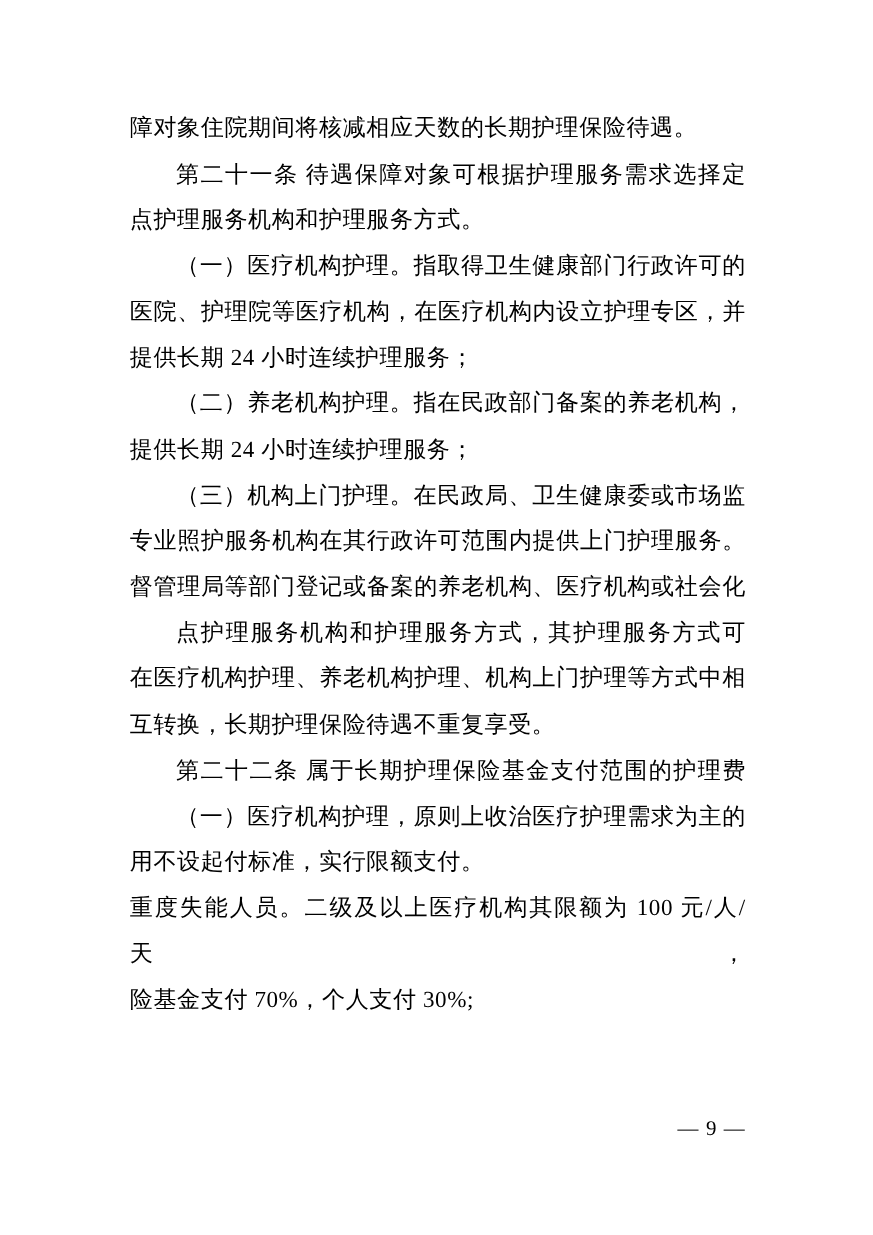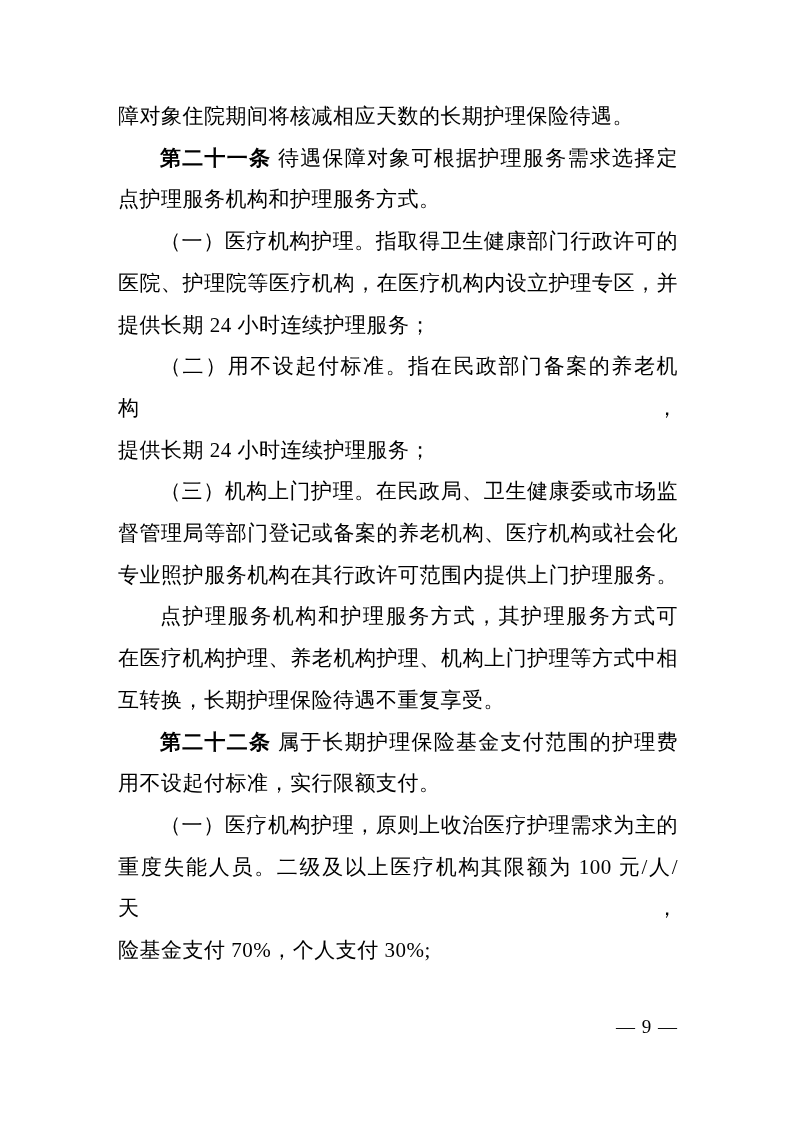--- a/index.html
+++ b/index.html
@@ -34,21 +34,21 @@
   .line {
     white-space: pre-wrap;
   }
   
   .ind { text-indent: 2em; }
   
   .j {
     text-align: justify;
     text-align-last: justify;
   }
-  .b { font-weight: bold; }
+  .b { font-weight: normal; }
   .page-number {
     position: absolute;
     left: 118px;
     top: 1016px;
     width: 560px;
     text-align: right;
     font-size: 19px;
     line-height: 22px;
     letter-spacing: 1px;
   }
@@ -65,41 +65,41 @@
     <div class="line ind j"><span class="b">第二十一条</span><span> 待遇保障对象可根据护理服务需求选择定</span></div>
 
     <div class="line"><span>点护理服务机构和护理服务方式。</span></div>
 
     <div class="line ind j"><span>（一）医疗机构护理。指取得卫生健康部门行政许可的</span></div>
 
     <div class="line j"><span>医院、护理院等医疗机构，在医疗机构内设立护理专区，并</span></div>
 
     <div class="line"><span>提供长期 24 小时连续护理服务；</span></div>
 
-    <div class="line ind j"><span>（二）用不设起付标准。指在民政部门备案的养老机构，</span></div>
+    <div class="line ind j"><span>（二）养老机构护理。指在民政部门备案的养老机构，</span></div>
 
     <div class="line"><span>提供长期 24 小时连续护理服务；</span></div>
 
     <div class="line ind j"><span>（三）机构上门护理。在民政局、卫生健康委或市场监</span></div>
 
+    <div class="line j"><span>专业照护服务机构在其行政许可范围内提供上门护理服务。</span></div>
+
     <div class="line j"><span>督管理局等部门登记或备案的养老机构、医疗机构或社会化</span></div>
-
-    <div class="line j"><span>专业照护服务机构在其行政许可范围内提供上门护理服务。</span></div>
 
     <div class="line ind j"><span>点护理服务机构和护理服务方式，其护理服务方式可</span></div>
 
     <div class="line j"><span>在医疗机构护理、养老机构护理、机构上门护理等方式中相</span></div>
 
     <div class="line"><span>互转换，长期护理保险待遇不重复享受。</span></div>
 
     <div class="line ind j"><span class="b">第二十二条</span><span> 属于长期护理保险基金支付范围的护理费</span></div>
 
+    <div class="line ind j"><span>（一）医疗机构护理，原则上收治医疗护理需求为主的</span></div>
+
     <div class="line"><span>用不设起付标准，实行限额支付。</span></div>
-
-    <div class="line ind j"><span>（一）医疗机构护理，原则上收治医疗护理需求为主的</span></div>
 
     <div class="line j"><span>重度失能人员。二级及以上医疗机构其限额为 100 元/人/天，</span></div>
 
 
     <div class="line"><span>险基金支付 70%，个人支付 30%;</span></div>
 
 
 
   </div>
 

